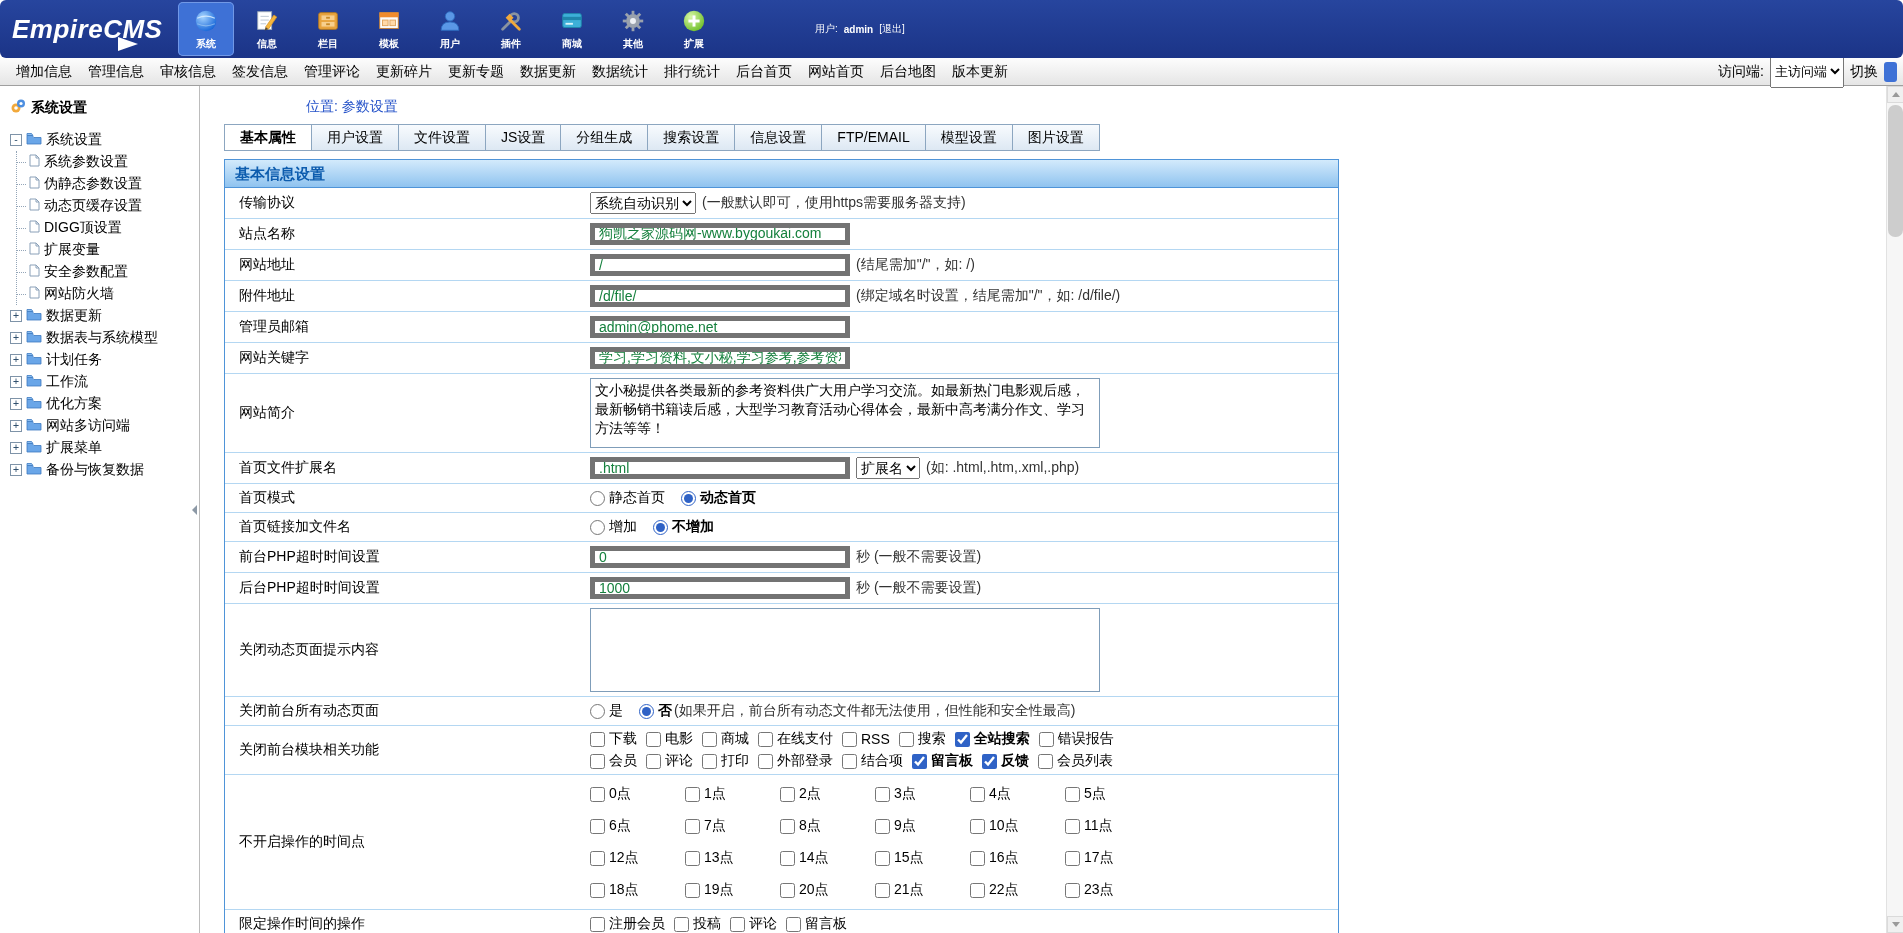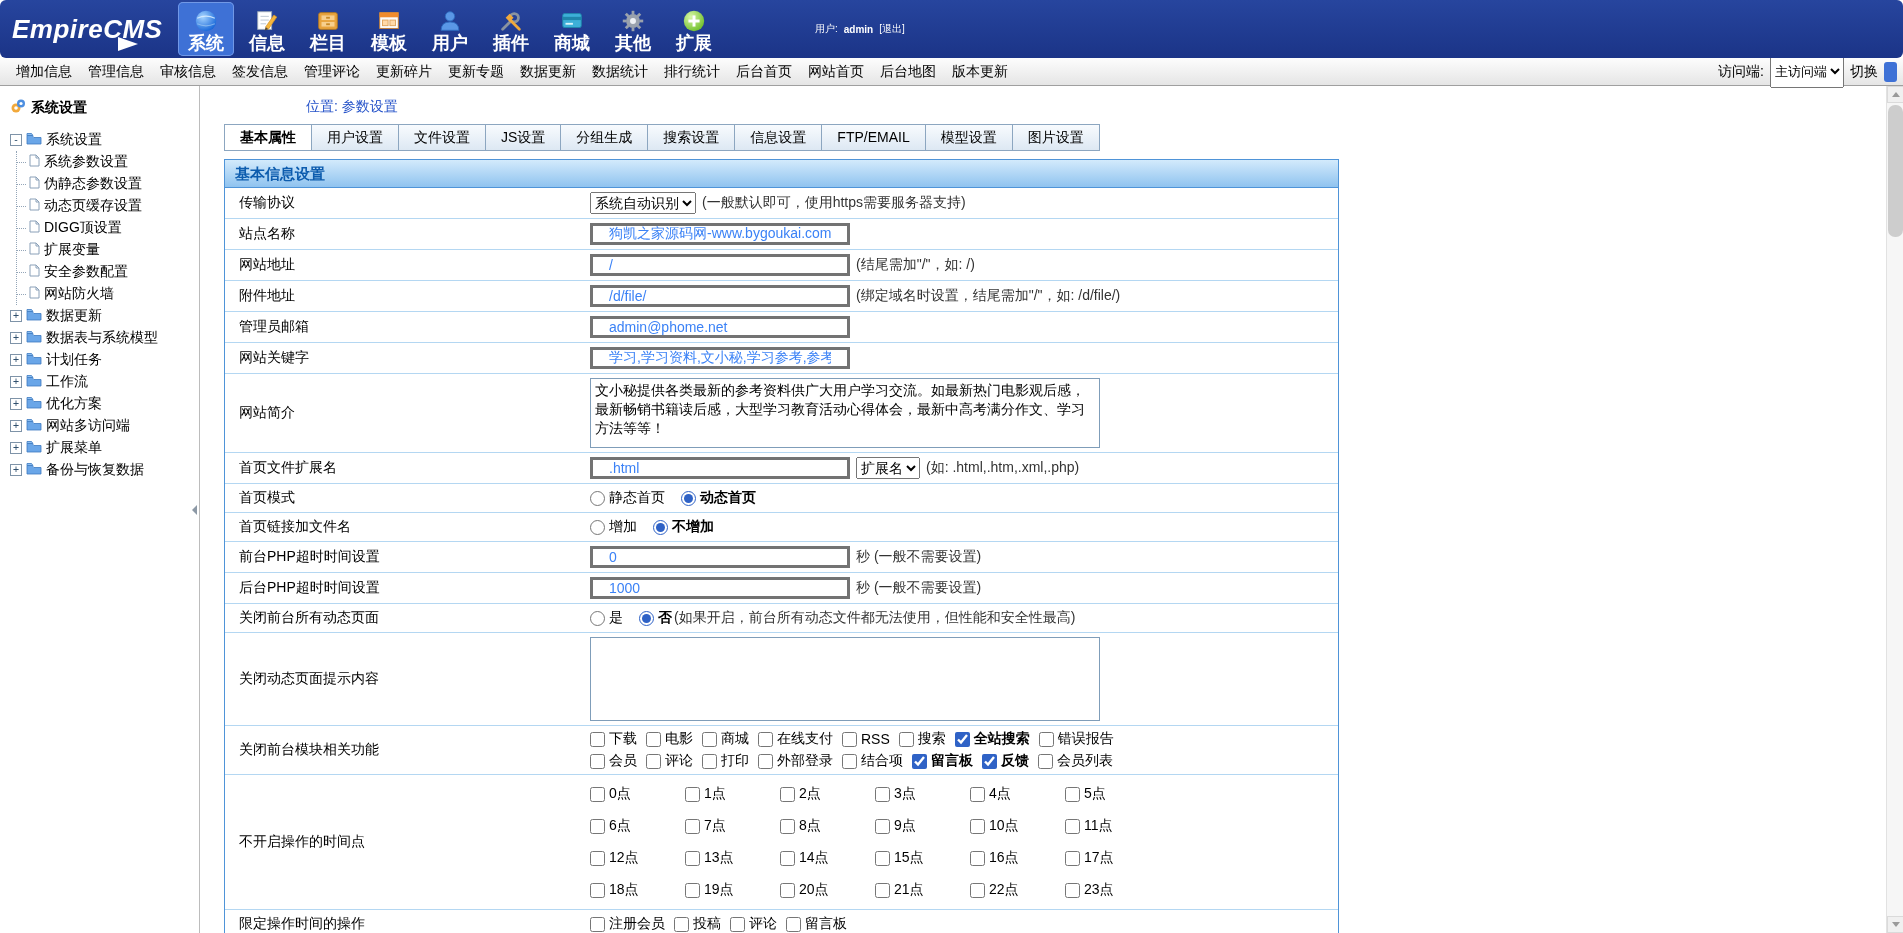--- a/index.html
+++ b/index.html
@@ -11,21 +11,21 @@
   .topbar { height: 58px; background: linear-gradient(#27459e, #1b3487); display: flex; align-items: center; position: relative; border-radius: 6px; }
   .logo { width: 178px; padding-left: 12px; position: relative; height: 100%; display: flex; align-items: center; }
   .logo-text { font-size: 26px; font-weight: bold; font-style: italic; color: #fff; letter-spacing: .5px; }
   .logo-arrow { position: absolute; left: 118px; bottom: 7px; width: 0; height: 0;
     border-left: 20px solid #fff; border-top: 7px solid transparent; border-bottom: 7px solid transparent; }
   .topmenu { display: flex; gap: 5px; align-items: center; }
   .tm-item { width: 56px; height: 54px; display: flex; flex-direction: column; align-items: center; justify-content: center;
     text-decoration: none; cursor: pointer; border-radius: 5px; }
   .tm-item.active { background: #3e71d6; box-shadow: inset 0 0 0 1px #7198e6; }
   .tm-icon { height: 28px; display: flex; align-items: center; }
-  .tm-label { color: #fff; font-size: 18px; font-weight: bold; line-height: 17px; }
+  .tm-label { color: #fff; font-size: 10px; font-weight: bold; line-height: 17px; }
   .userinfo { position: absolute; left: 815px; top: 0; height: 100%; display: flex; align-items: center; gap: 6px; color: #fff; font-size: 10px; }
   .userinfo .uname { font-weight: bold; }
   .logout { color: #fff; text-decoration: none; cursor: pointer; }
 
   
   .subnav { height: 28px; background: linear-gradient(#fdfdfd, #e5e5e5); border-bottom: 1px solid #9f9f9f;
     display: flex; align-items: center; justify-content: space-between; padding: 0 4px 0 8px; }
   .subnav-left { display: flex; align-items: center; }
   .snav-item { font-size: 14px; color: #000; text-decoration: none; padding: 0 8px; cursor: pointer; white-space: nowrap; }
   .subnav-right { display: flex; align-items: center; gap: 6px; font-size: 14px; padding-right: 2px; }
@@ -63,21 +63,21 @@
   .panel { width: 1115px; border: 1px solid #4f94d8; margin-top: 8px; background: #fff; }
   .panel-header { height: 28px; line-height: 28px; background: linear-gradient(#d3eafc, #8fc3ef);
     color: #0d5cae; font-weight: bold; font-size: 15px; padding-left: 10px; border-bottom: 1px solid #4f94d8; }
 
   .frow { display: flex; border-bottom: 1px solid #b4d7f2; min-height: 29px; align-items: stretch; font-size: 14px; }
   .flabel { width: 360px; padding-left: 14px; flex-shrink: 0; display: flex; align-items: center; }
   .flabel.stack { flex-direction: column; align-items: flex-start; justify-content: flex-start; padding-top: 10px; gap: 16px; }
   .ffield { flex: 1; display: flex; align-items: center; gap: 6px; padding: 4px 8px 4px 5px; }
   .ffield.col { flex-direction: column; align-items: flex-start; justify-content: center; gap: 4px; }
   .opt-line { display: flex; align-items: center; gap: 9px; }
-  .txt { width: 260px; height: 22px; border: 3px solid #737373; padding: 1px 16px; font-size: 14px; font-family: inherit; color: #3b82f6; background: #fff; }
+  .txt { width: 260px; height: 22px; border: 5px solid #737373; padding: 1px 4px; font-size: 14px; font-family: inherit; color: #15803d; background: #fff; }
   select.form-select { height: 22px; font-size: 14px; font-family: inherit; }
   textarea.ta { border: 1px solid #7f9db9; font-size: 14px; font-family: inherit; padding: 2px 4px; width: 510px; resize: none; line-height: 19px; }
   .ta-desc { height: 70px; }
   .ta-msg { height: 84px; }
   .ta-remote { height: 90px; width: 505px; }
   .hint { color: #333; white-space: nowrap; }
   .hint.tight { margin-left: -4px; }
   label.opt { display: flex; align-items: center; gap: 4px; cursor: pointer; }
   input[type=checkbox], input[type=radio] { accent-color: #2f62c6; width: 15px; height: 15px; margin: 0; cursor: pointer; }
   label.on span { font-weight: bold; }
@@ -522,44 +522,44 @@
 
         <div class="frow">
           <div class="flabel">后台PHP超时时间设置</div>
           <div class="ffield">
             <input class="txt" type="text" value="1000" style="">
             <span class="hint">秒 (一般不需要设置)</span>
           </div>
         </div>
 
         <div class="frow">
+          <div class="flabel">关闭动态页面提示内容</div>
+          <div class="ffield">
+            <textarea class="ta ta-msg" style=""></textarea>
+          </div>
+        </div>
+
+        <div class="frow">
           <div class="flabel">关闭前台所有动态页面</div>
           <div class="ffield">
             <div class="radio-group">
               <label class="opt">
                   <input type="radio" name="close_dynamic" style="">
                   <span>是</span>
                 </label>
               <label class="opt on">
                   <input type="radio" name="close_dynamic" checked="" style="">
                   <span>否</span>
                 </label>
             </div>
             <span class="hint tight">(如果开启，前台所有动态文件都无法使用，但性能和安全性最高)</span>
           </div>
         </div>
 
         <div class="frow">
-          <div class="flabel">关闭动态页面提示内容</div>
-          <div class="ffield">
-            <textarea class="ta ta-msg" style=""></textarea>
-          </div>
-        </div>
-
-        <div class="frow">
           <div class="flabel">关闭前台模块相关功能</div>
           <div class="ffield col">
             <div class="opt-line">
               <label class="opt">
                   <input type="checkbox" style="">
                   <span>下载</span>
                 </label>
               <label class="opt">
                   <input type="checkbox" style="">
                   <span>电影</span>

